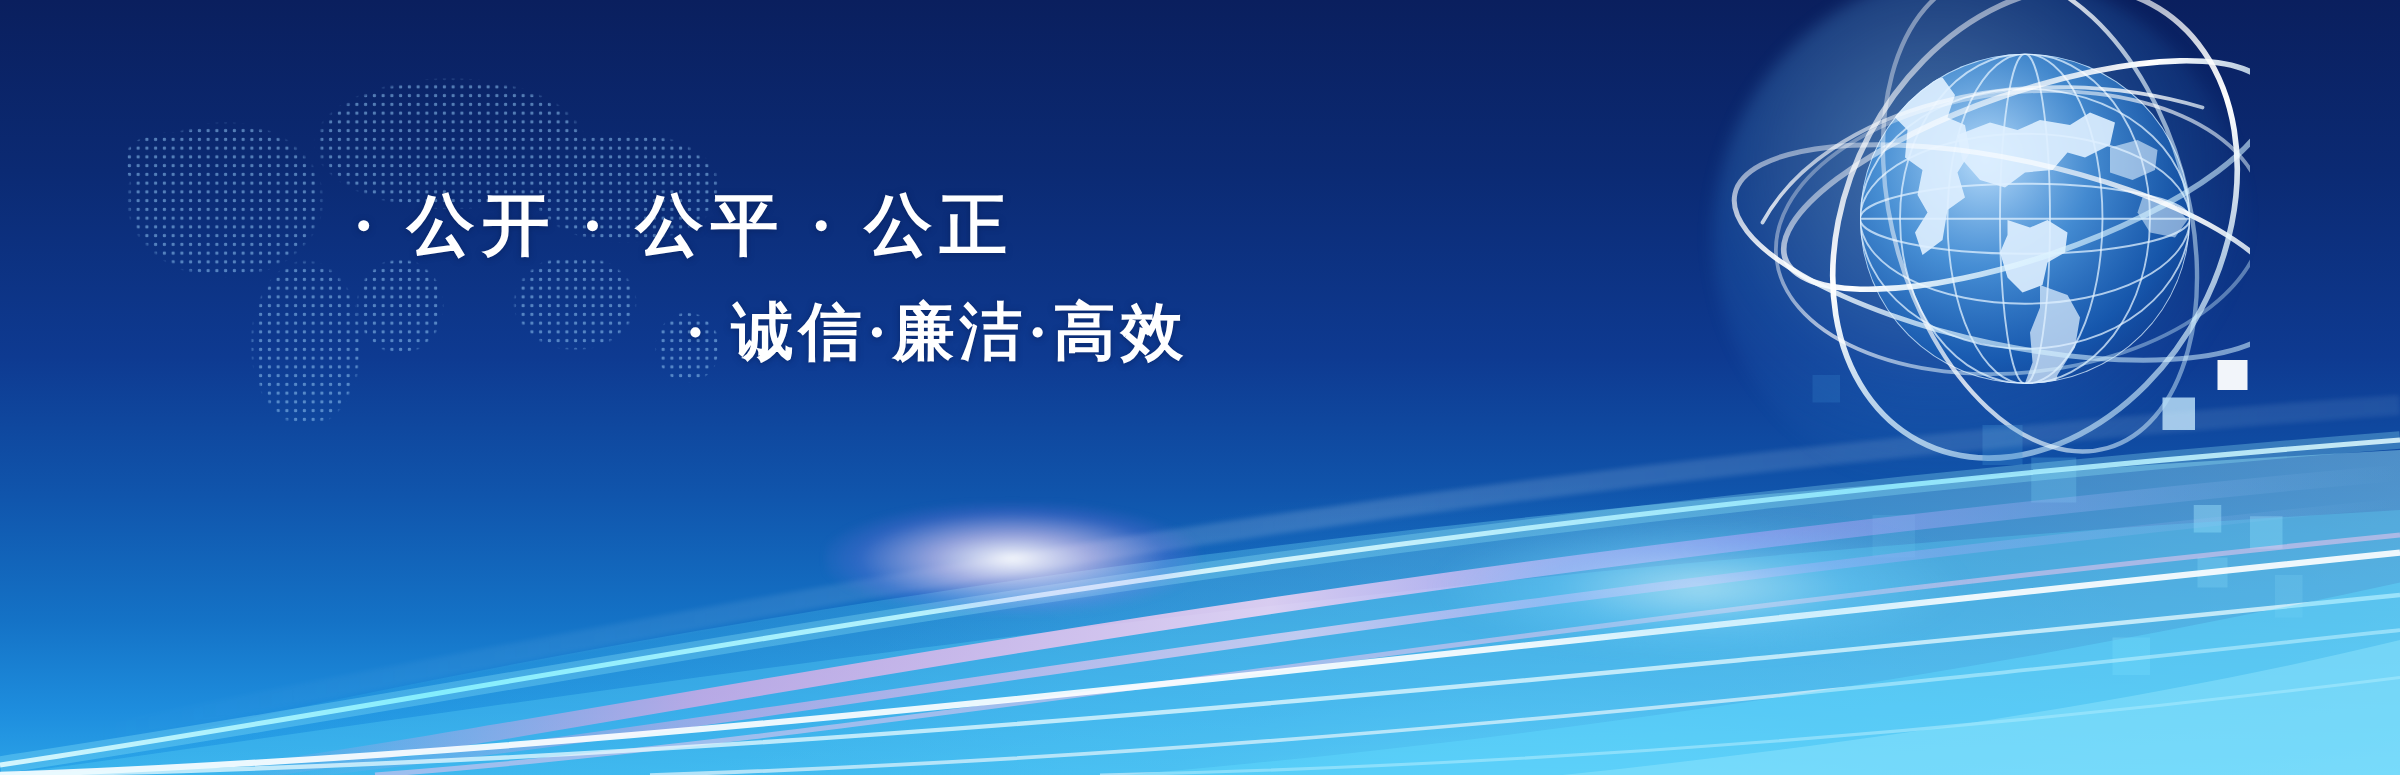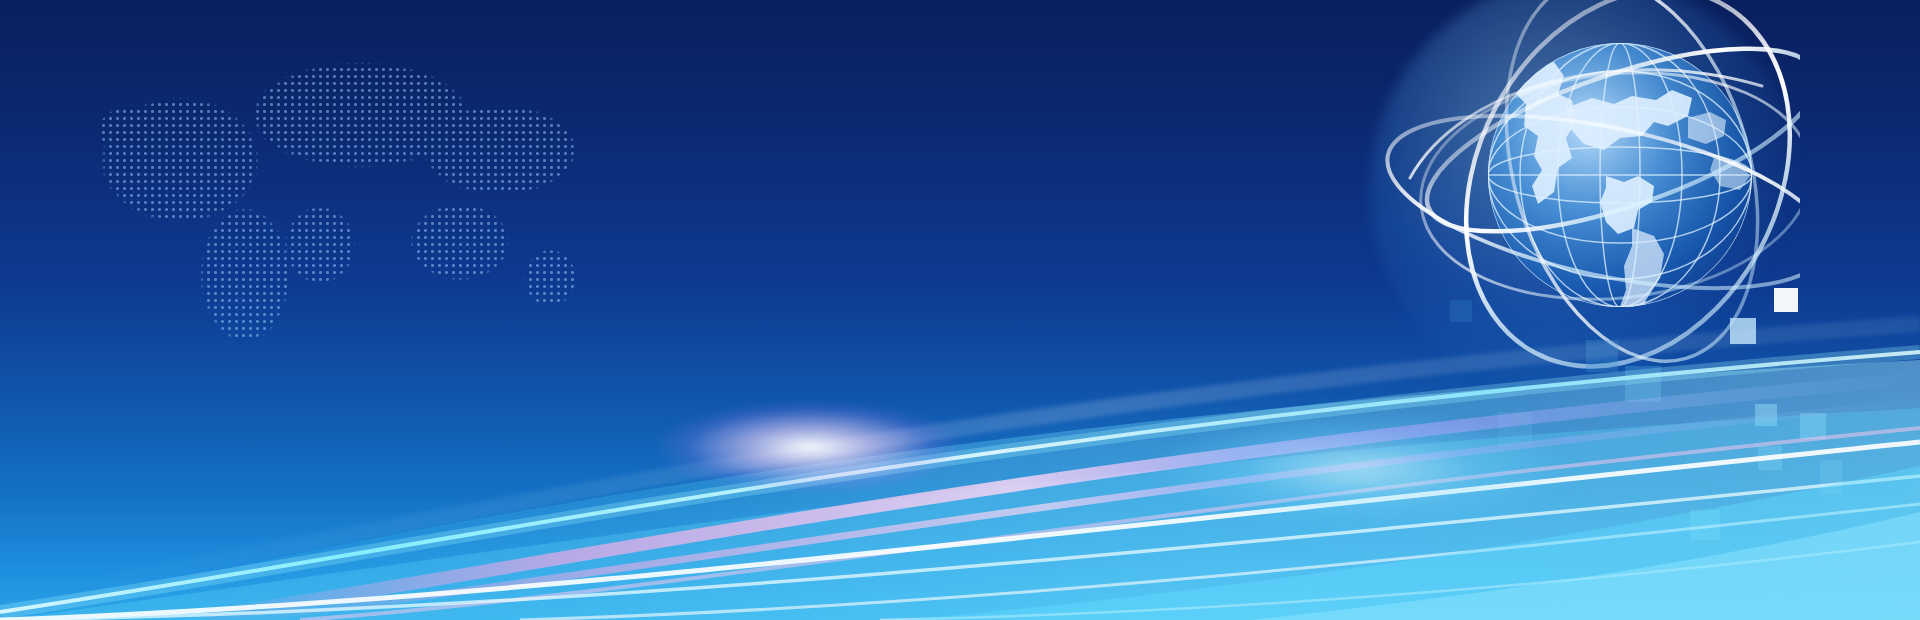--- a/index.html
+++ b/index.html
@@ -200,14 +200,18 @@
       <path d="M520 330 C 980 316, 1420 268, 1920 214" stroke="#ffffff" stroke-width="3" fill="none" opacity=".6"></path>
       <path d="M880 330 C 1250 322, 1600 292, 1920 252" stroke="#ffffff" stroke-width="2.5" fill="none" opacity=".5"></path>
 
       <path d="M900 330 C 1250 300, 1600 246, 1920 176 L1920 330 Z" fill="#62dbff" opacity=".42"></path>
       <path d="M1250 330 C 1500 304, 1740 266, 1920 222 L1920 330 Z" fill="#9cecff" opacity=".4"></path>
     </svg>
     <div class="glowspot"></div>
     <div class="glowspot2"></div>
   </div>
 
+  <div class="copy">
+    <div class="line line1">· 公开 · 公平 · 公正</div>
+    <div class="line line2">· 诚信·廉洁·高效</div>
+  </div>
 
 </div>
 
 </body></html>

